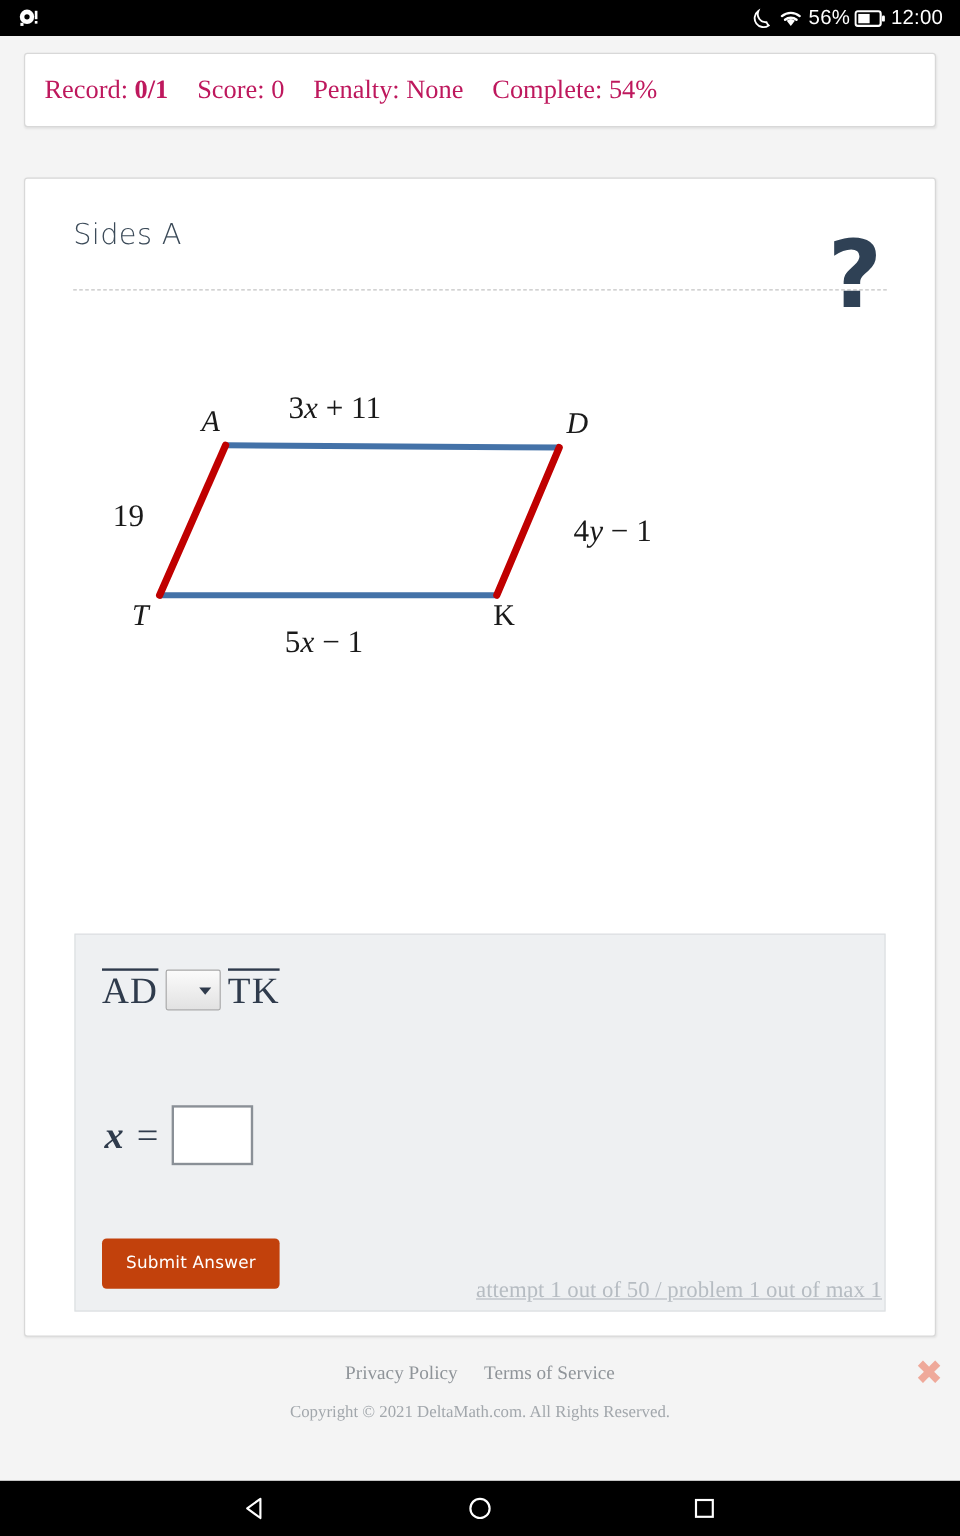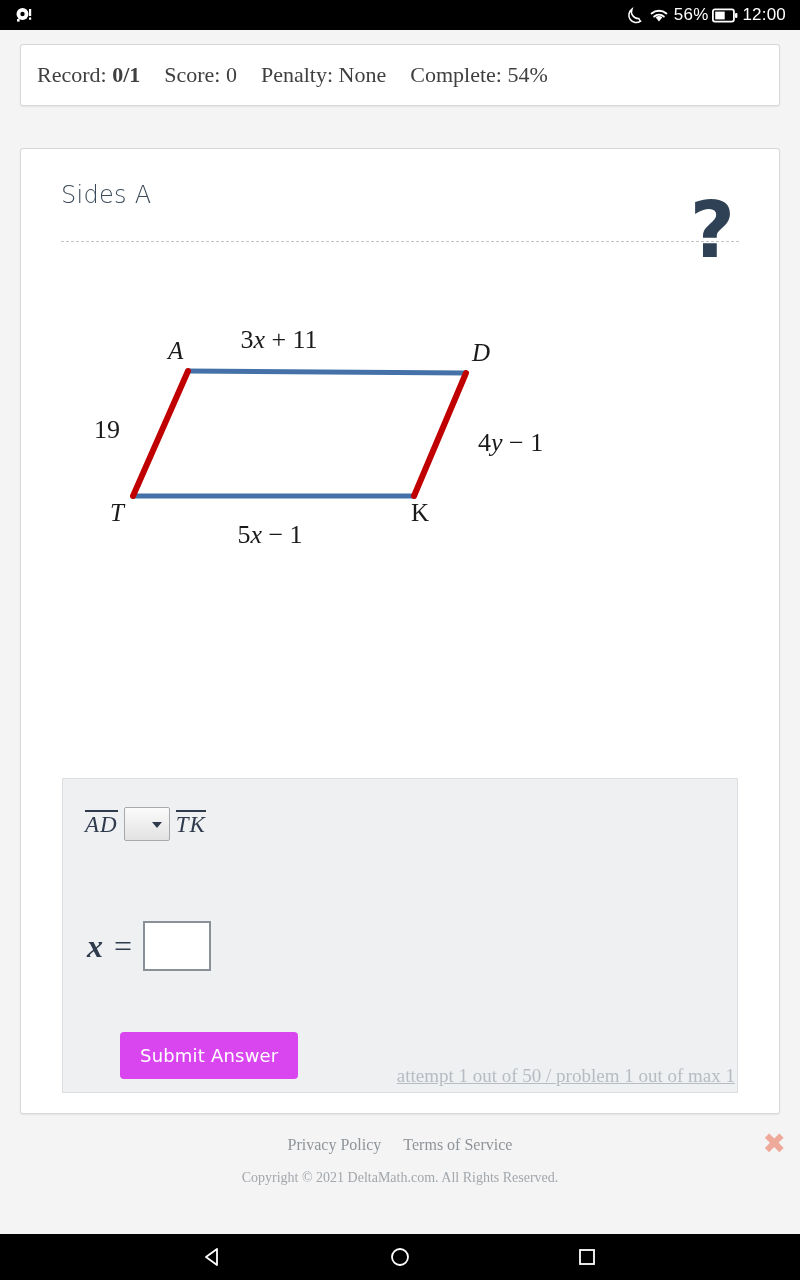--- a/index.html
+++ b/index.html
@@ -60,21 +60,21 @@
     width: 760px;
     height: 62px;
     display: flex;
     align-items: center;
     padding-left: 16px;
     gap: 24px;
   }
   .status-item {
     font-family: "Liberation Serif", serif;
     font-size: 22px;
-    color: #404040;
+    color: #be185d;
     white-space: nowrap;
   }
   .status-item b { font-weight: bold; }
 
   .problem-card {
     position: absolute;
     left: 20px;
     top: 118px;
     width: 760px;
     height: 966px;
@@ -142,22 +142,21 @@
   .seg-row {
     position: absolute;
     left: 22px;
     top: 28px;
     display: flex;
     align-items: center;
     gap: 6px;
   }
   .math-serif {
     font-family: "Liberation Serif", serif;
-    font-style: italic;
-    font-size: 23px;
+    font-size: 31px;
     color: #2f3b4c;
     letter-spacing: 1px;
   }
   .overbar {
     border-top: 2px solid #2f3b4c;
     padding-top: 1px;
     display: inline-block;
     line-height: 1.05;
   }
   .seg-select {
@@ -208,30 +207,29 @@
     font-size: 22px;
     font-family: "Liberation Serif", serif;
     color: #2f3b4c;
     text-align: center;
   }
 
   .submit-btn {
     position: absolute;
     left: 22px;
     top: 253px;
-    background: #d946ef;
+    background: #c2410c;
     color: #ffffff;
     border: none;
     border-radius: 4px;
     padding: 13px 20px;
-    font-size: 18px;
+    font-size: 14px;
     font-family: "DejaVu Sans", sans-serif;
     cursor: pointer;
     letter-spacing: 0.2px;
-    margin-left: 35px;
   }
 
   .attempt-text {
     position: absolute;
     right: 2px;
     top: 286px;
     font-family: "Liberation Serif", serif;
     font-size: 19px;
     color: #b6bcc2;
     white-space: nowrap;

